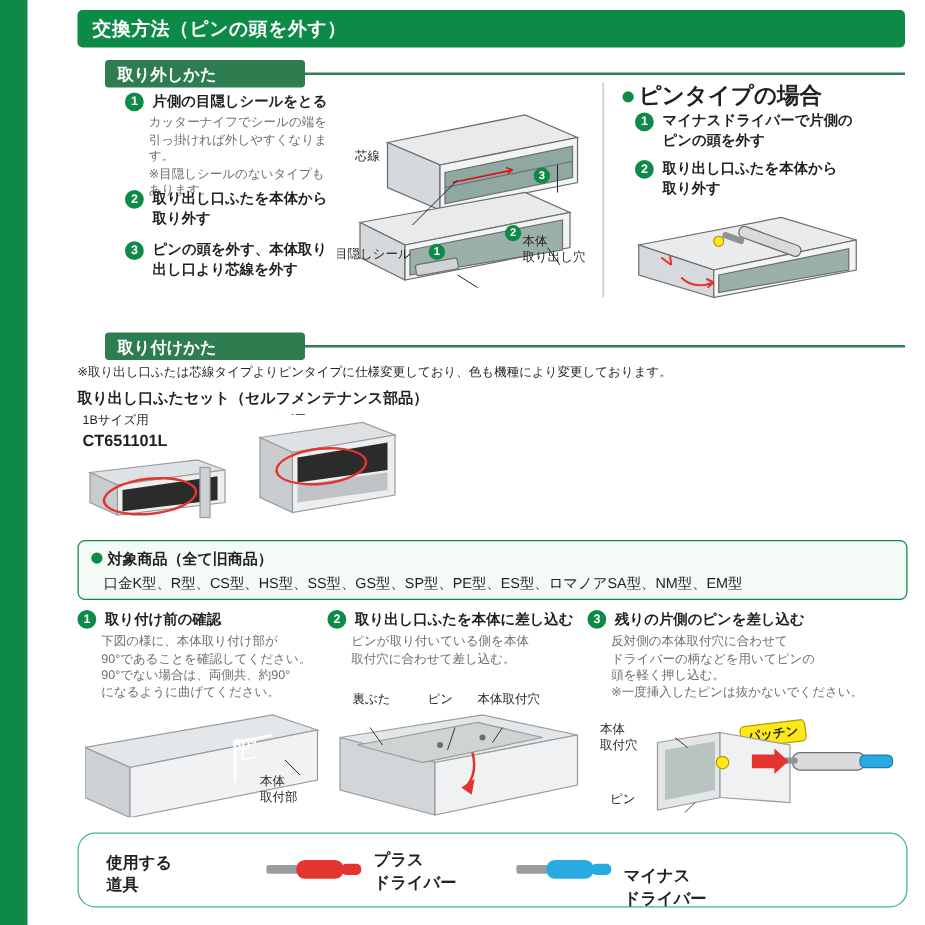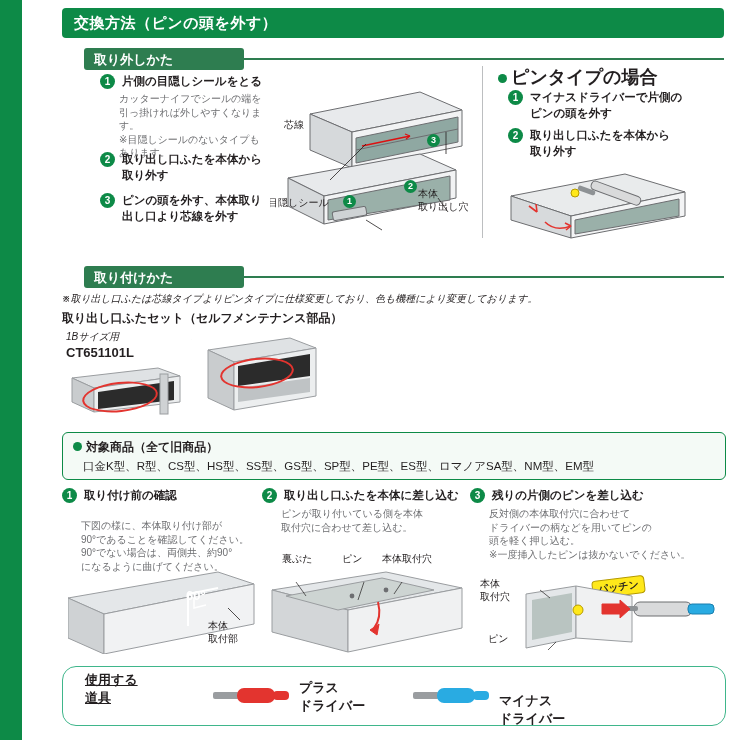--- a/index.html
+++ b/index.html
@@ -41,21 +41,21 @@
   }
   .num.sm{width:13px;height:13px;line-height:13px;font-size:9px;}
   .bullet-dot{display:inline-block;width:9px;height:9px;border-radius:50%;background:#0d8a47;margin-right:4px;}
 
   .item{position:absolute;}
   .item .head{font-size:11.5px;font-weight:bold;color:#231f20;}
   .item .sub{font-size:10px;color:#6d6e71;line-height:1.35;}
 
   .txt-blk{position:absolute;font-size:11px;line-height:1.4;}
   .bold{font-weight:bold;}
-  .small{font-size:10px;font-style:italic;}
+  .small{font-size:10px;}
 
   
   .vdiv{position:absolute;width:1px;background:#bcbec0;}
 
   
   .ill{position:absolute;overflow:hidden;}
   .lbl{position:absolute;font-size:10px;color:#231f20;white-space:nowrap;}
 
   
   .prodbox{position:absolute;}
@@ -230,21 +230,21 @@
   <div class="target-box" style="left:62px;top:432px;width:662px;height:46px;">
     <div style="position:absolute;left:10px;top:6px;">
       <span class="bullet-dot"></span><span class="bold" style="font-size:12px;">対象商品（全て旧商品）</span>
     </div>
     <div style="position:absolute;left:20px;top:26px;font-size:11.5px;">口金K型、R型、CS型、HS型、SS型、GS型、SP型、PE型、ES型、ロマノアSA型、NM型、EM型</div>
   </div>
 
   <div class="item" style="left:62px;top:488px;width:190px;">
     <span class="num">1</span>
     <span class="head" style="margin-left:4px;">取り付け前の確認</span>
-    <div class="sub" style="margin-left:19px;margin-top:16px;white-space:pre-line;">下図の様に、本体取り付け部が
+    <div class="sub" style="margin-left:19px;margin-top:4px;white-space:pre-line;">下図の様に、本体取り付け部が
 90°であることを確認してください。
 90°でない場合は、両側共、約90°
 になるように曲げてください。</div>
   </div>
   <div class="ill" style="left:68px;top:568px;width:188px;height:86px;">
     <svg width="188" height="86" viewBox="0 0 188 86">
       <polygon points="0,30 150,4 186,16 36,46" fill="#e4e7e9" stroke="#9a9da0"></polygon>
       <polygon points="0,30 36,46 36,86 0,70" fill="#cfd2d4" stroke="#9a9da0"></polygon>
       <polygon points="36,46 186,16 186,56 36,86" fill="#f1f2f3" stroke="#9a9da0"></polygon>
       <path d="M120,26 L120,58" stroke="#ffffff" stroke-width="2"></path>
@@ -310,21 +310,21 @@
       </g>
       <g stroke="#e3342f" fill="#e3342f">
         <polygon points="86,24 104,24 104,20 114,29 104,38 104,34 86,34"></polygon>
       </g>
       <line x1="40" y1="62" x2="32" y2="70" stroke="#231f20" stroke-width="0.7"></line>
       <line x1="34" y1="18" x2="24" y2="10" stroke="#231f20" stroke-width="0.7"></line>
     </svg>
   </div>
 
   <div class="tool-box" style="left:62px;top:666px;width:662px;height:58px;">
-    <div class="tool-label" style="left:22px;top:4px;white-space:pre-line;text-decoration:underline;">使用する
+    <div class="tool-label" style="left:22px;top:14px;white-space:pre-line;">使用する
 道具</div>
 
     <div style="position:absolute;left:150px;top:18px;">
       <svg width="78" height="22" viewBox="0 0 78 22">
         <rect x="0" y="7" width="26" height="7" rx="2" fill="#9a9da0"></rect>
         <rect x="24" y="3" width="38" height="15" rx="7" fill="#e3342f"></rect>
         <rect x="60" y="6" width="16" height="9" rx="4" fill="#e3342f"></rect>
       </svg>
     </div>
     <div class="tool-label" style="left:236px;top:12px;white-space:pre-line;">プラス

